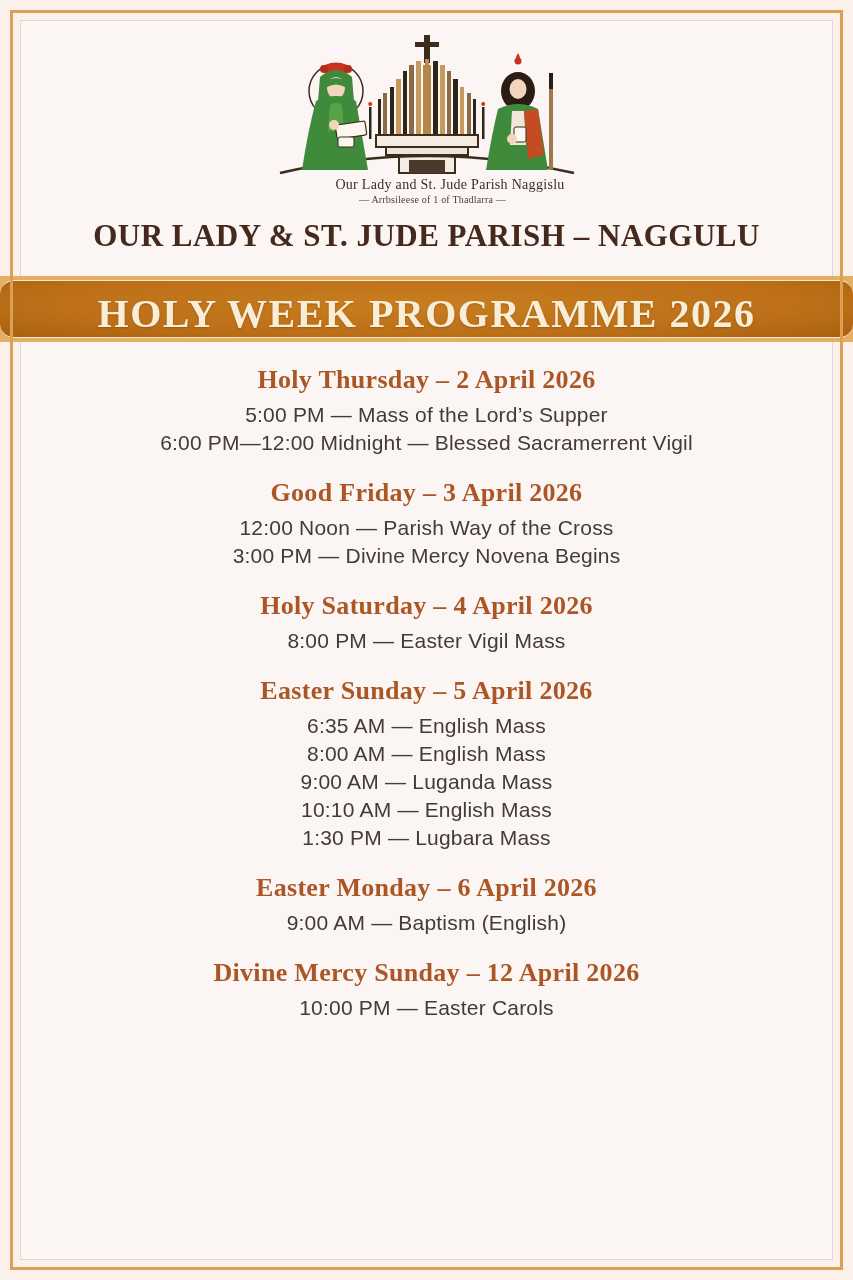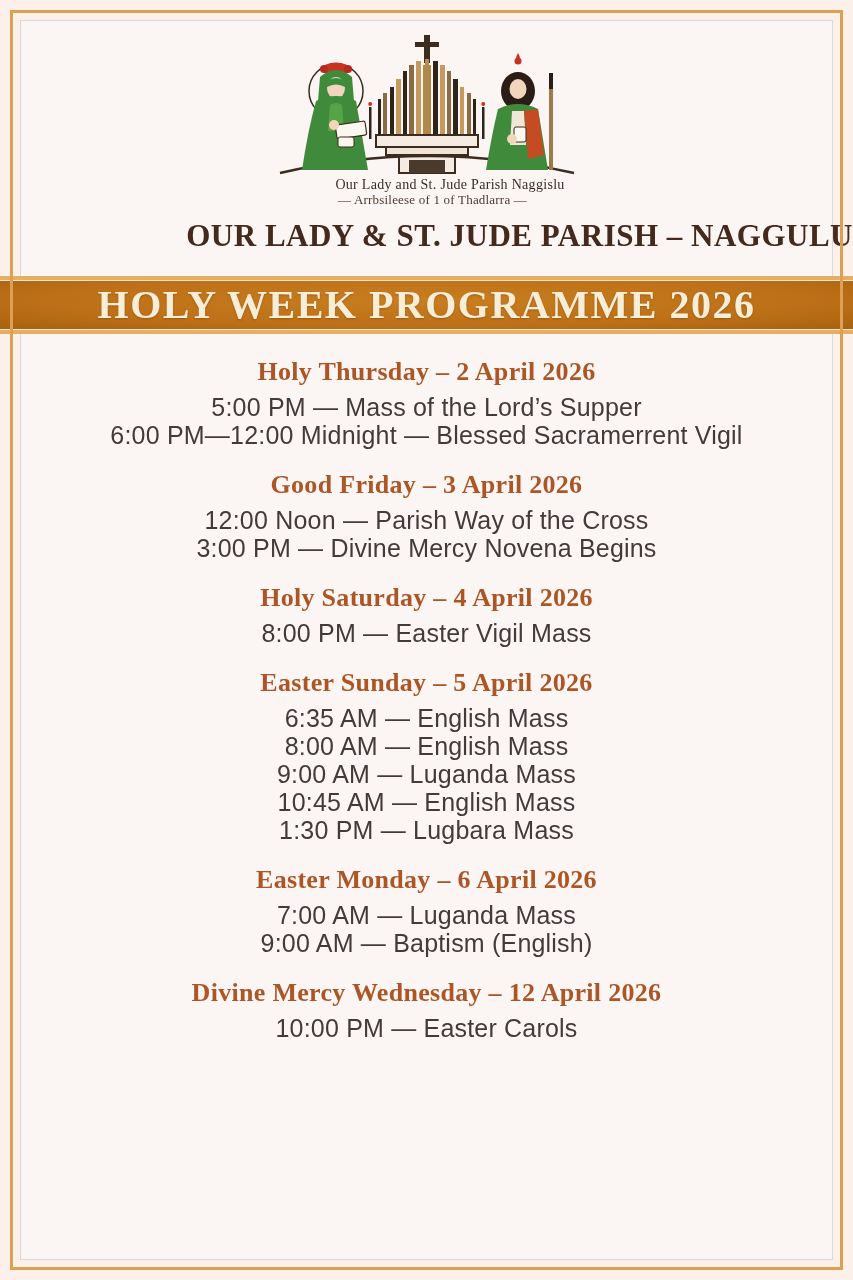--- a/index.html
+++ b/index.html
@@ -35,57 +35,57 @@
   .content{position:relative;z-index:1;width:100%;height:100%;text-align:center;}
 
   .logo-wrap{padding-top:35px;}
   .logo-wrap svg{display:block;margin:0 auto;}
   .logo-caption{
     font-family:"Liberation Serif","DejaVu Serif",serif;
     font-size:14px;line-height:16px;color:#3a2d26;letter-spacing:.3px;margin-top:2px;padding-left:47px;
   }
   .logo-subcaption{
     font-family:"Liberation Serif","DejaVu Serif",serif;
-    font-size:13px;line-height:13px;color:#4a3c33;letter-spacing:.2px;padding-left:12px;
+    font-size:10px;line-height:13px;color:#4a3c33;letter-spacing:.2px;padding-left:12px;
   }
 
   .parish-title{
     margin-top:12px;
     font-family:"Liberation Serif","DejaVu Serif",serif;
     font-weight:bold;font-size:31px;line-height:36px;
-    color:var(--title-brown);letter-spacing:.5px;text-align:right;
+    color:var(--title-brown);letter-spacing:.5px;
   }
 
   .banner{
     margin-top:22px;width:100%;
     background:var(--banner-edge);
     padding:4px 0;position:relative;z-index:4;
   }
   .banner-inner{
     border-top:1px solid var(--banner-line);
     border-bottom:1px solid var(--banner-line);
     background:radial-gradient(ellipse at 50% 40%, #c97e20 0%, var(--banner-orange) 62%, #a8610f 100%);
-    height:50px;display:flex;align-items:flex-start;justify-content:center;
+    height:58px;display:flex;align-items:flex-end;justify-content:center;border-radius:14px;
   }
   .banner-title{
     font-family:"Liberation Serif","DejaVu Serif",serif;
     font-weight:bold;font-size:40px;color:var(--banner-text);
     letter-spacing:1.5px;text-shadow:0 1px 2px rgba(90,50,0,.35);
   }
 
   #sections{margin-top:4px;}
   .section{margin-top:20px;}
   .section:first-child{margin-top:22px;}
   .section-heading{
     font-family:"Liberation Serif","DejaVu Serif",serif;
     font-weight:bold;font-size:26px;line-height:32px;
     color:var(--heading-orange);letter-spacing:.3px;margin-bottom:5px;
   }
   .section-item{
-    font-size:25px;line-height:28px;color:var(--body-text);letter-spacing:.2px;
+    font-size:21px;line-height:28px;color:var(--body-text);letter-spacing:.2px;
   }
 </style>
 </head>
 <body>
 
 <div class="poster">
   <div class="border-inner"></div>
   <div class="border-outer"></div>
 
   <div class="content">
@@ -186,28 +186,27 @@
         </section>
         <section class="section">
           <h2 class="section-heading">Holy Saturday – 4 April 2026</h2>
           <p class="section-item">8:00 PM — Easter Vigil Mass</p>
         </section>
         <section class="section">
           <h2 class="section-heading">Easter Sunday – 5 April 2026</h2>
           <p class="section-item">6:35 AM — English Mass</p>
           <p class="section-item">8:00 AM — English Mass</p>
           <p class="section-item">9:00 AM — Luganda Mass</p>
-          <p class="section-item">10:45 AM — English Mass</p>
+          <p class="section-item">10:10 AM — English Mass</p>
           <p class="section-item">1:30 PM — Lugbara Mass</p>
         </section>
         <section class="section">
           <h2 class="section-heading">Easter Monday – 6 April 2026</h2>
-          <p class="section-item">7:00 AM — Luganda Mass</p>
           <p class="section-item">9:00 AM — Baptism (English)</p>
         </section>
         <section class="section">
-          <h2 class="section-heading">Divine Mercy Wednesday – 12 April 2026</h2>
+          <h2 class="section-heading">Divine Mercy Sunday – 12 April 2026</h2>
           <p class="section-item">10:00 PM — Easter Carols</p>
         </section>
       </div>
 
   </div>
 </div>
 
 </body></html>

